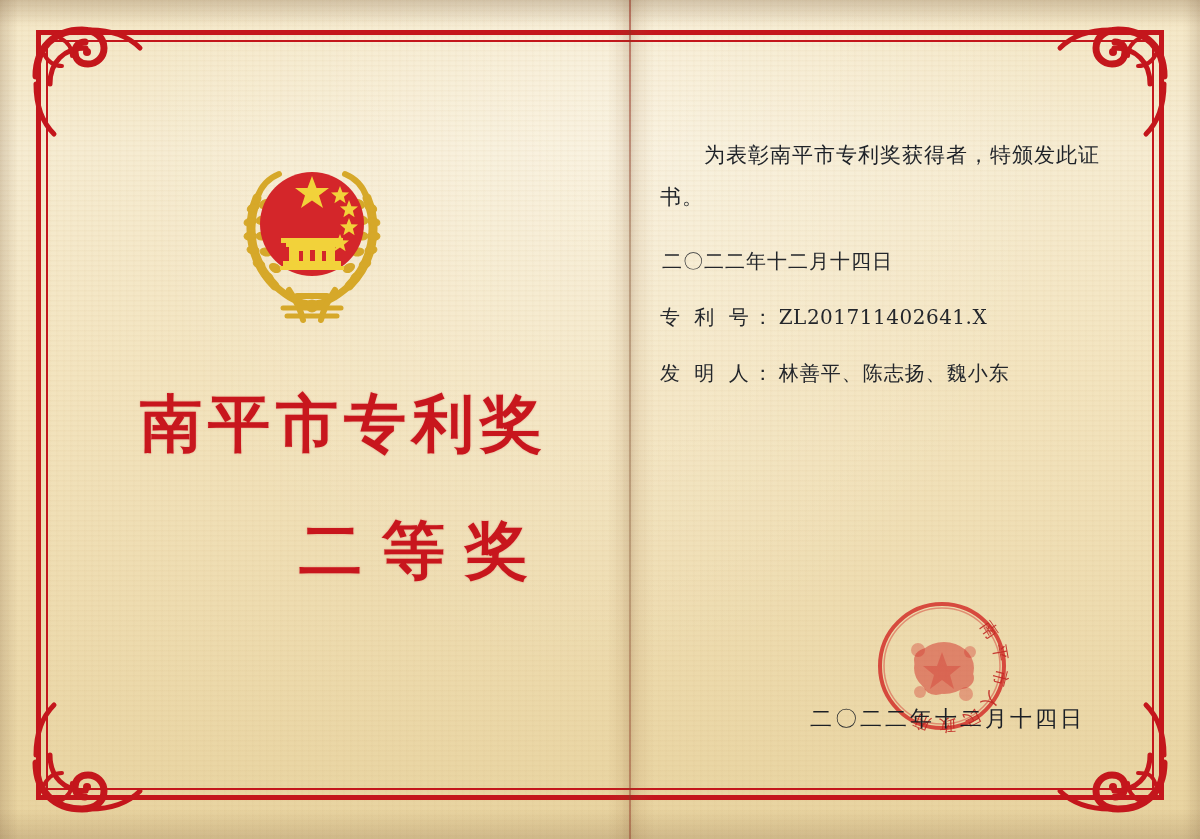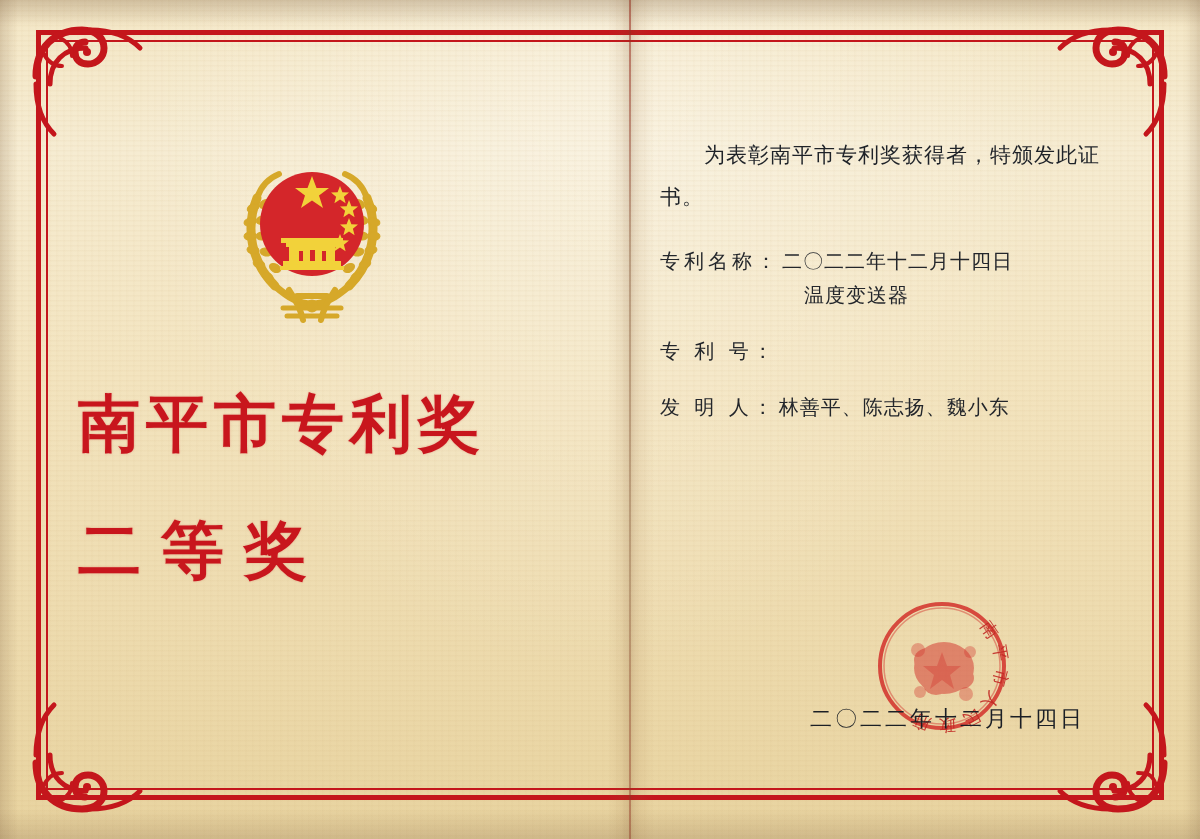--- a/index.html
+++ b/index.html
@@ -112,21 +112,21 @@
     width: 150px;
     height: 190px;
   }
   .emblem svg { display:block; }
 
   .title-main, .title-grade {
     position: absolute;
     color: #c8161d;
     font-family: "DejaVu Serif", serif;
     font-weight: 700;
-    text-align: left;
+    text-align: right;
     white-space: nowrap;
     text-shadow: 0 0 2px rgba(200,22,29,0.35);
   }
   .title-main {
     left: 78px;
     top: 382px;
     width: 470px;
     font-size: 62px;
     letter-spacing: 6px;
   }
@@ -330,29 +330,28 @@
   <div class="title-main">南平市专利奖</div>
   <div class="title-grade">二等奖</div>
 
   <div class="fold"></div>
   <div class="fold-line"></div>
 
   <div class="right-page">
     <p class="intro">为表彰南平市专利奖获得者，特颁发此证书。</p>
 
     <div class="field">
-      <span class="field-label">专利名称：</span>
       <span class="field-value">
         <span>二〇二二年十二月十四日</span>
-        <span class="line2">温度变送器</span>
       </span>
     </div>
 
     <div class="field patent-no">
       <span class="field-label">专 利 号：</span>
+      <span class="field-value">ZL201711402641.X</span>
     </div>
 
     <div class="field">
       <span class="field-label">发 明 人：</span>
       <span class="field-value">林善平、陈志扬、魏小东</span>
     </div>
   </div>
 
   <div class="seal">
     <svg viewBox="0 0 152 152" width="152" height="152">

